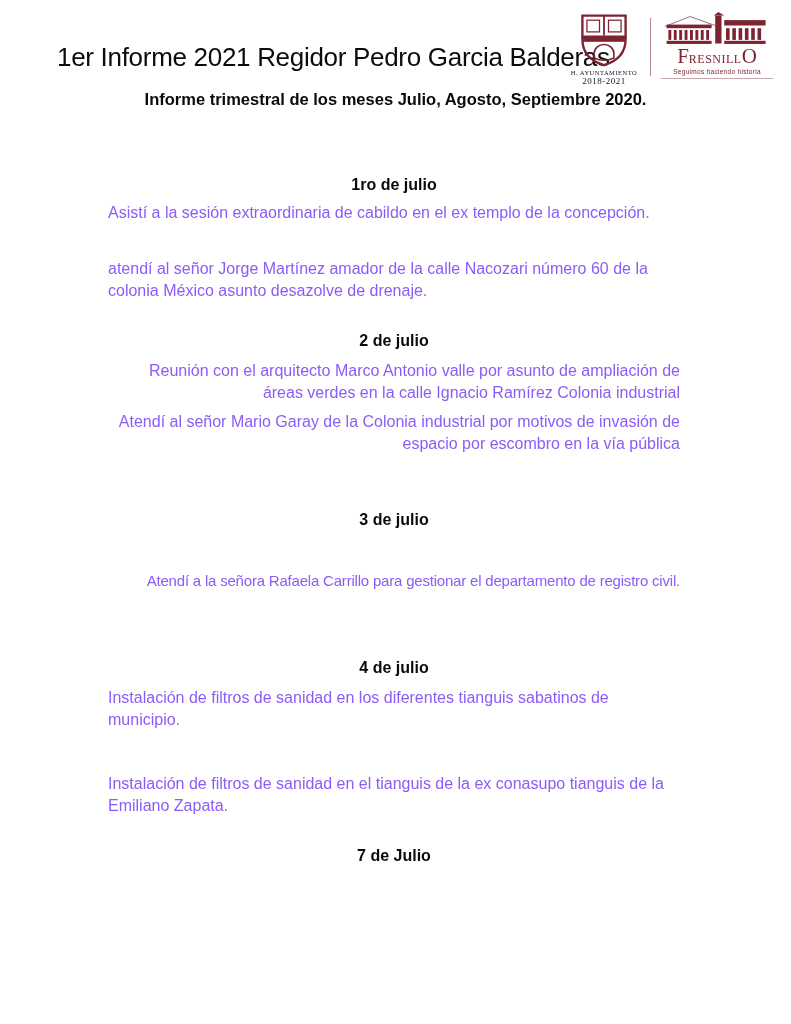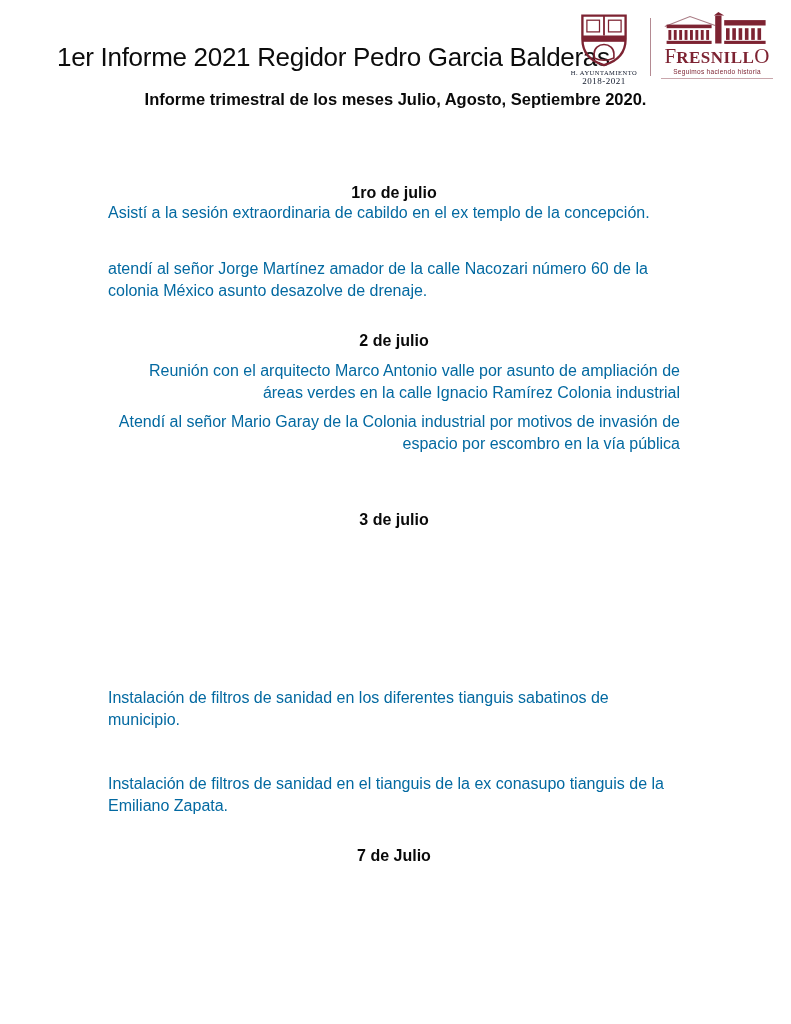--- a/index.html
+++ b/index.html
@@ -30,30 +30,30 @@
   }
   .crest-col{width:72px;text-align:center;color:#0f172a;}
   .crest-col svg{display:block;margin:0 auto;}
   .crest-caption{font-family:"Liberation Serif","DejaVu Serif",serif;font-size:6.5px;letter-spacing:.5px;margin-top:1px;}
   .crest-years{font-family:"Liberation Serif","DejaVu Serif",serif;font-size:9px;letter-spacing:.5px;}
   .logo-divider{width:1px;height:58px;background:#b48a92;margin-top:6px;}
   .fresnillo-col{width:112px;text-align:center;color:#7d2332;}
   .fresnillo-col svg{display:block;margin:0 auto;}
   .wordmark{font-family:"Liberation Serif","DejaVu Serif",serif;line-height:1;margin-top:-2px;white-space:nowrap;}
   .wordmark .big{font-size:21px;}
-  .wordmark .mid{font-size:17px;letter-spacing:.5px;font-weight:bold;}
+  .wordmark .mid{font-size:12px;letter-spacing:.5px;}
   .tagline{font-size:6.5px;letter-spacing:.3px;margin-top:1px;border-bottom:1px solid #c9a6ac;padding-bottom:3px;}
   
   .h-date{
     left:108px;width:572px;
     text-align:center;font-weight:bold;font-size:16px;color:#0a0a0a;
   }
   .para{
     left:108px;width:572px;
-    font-size:16px;line-height:22px;color:#0369a1;
+    font-size:16px;line-height:22px;color:#8b5cf6;
   }
   .al{text-align:left;}
   .ac{text-align:right;}
   .alt-font{font-size:15px;letter-spacing:-0.2px;line-height:21px;}
 </style>
 </head>
 <body>
 
 <div class="page">
 
@@ -103,29 +103,31 @@
         </g>
         <rect x="68" y="32" width="46" height="3.5" fill="#7d2332"></rect>
       </svg>
       <div class="wordmark"><span class="big">F</span><span class="mid">RESNILL</span><span class="big">O</span></div>
       <div class="tagline">Seguimos haciendo historia</div>
     </div>
   </div>
 
   <div class="abs report-subtitle">Informe trimestral de los meses Julio, Agosto, Septiembre 2020.</div>
 
-  <div class="abs h-date" style="top:184px">1ro de julio</div>
+  <div class="abs h-date" style="top:176px">1ro de julio</div>
   <div class="abs para al" style="top:202px">Asistí a la sesión extraordinaria de cabildo en el ex templo de la concepción.</div>
   <div class="abs para al" style="top:258px">atendí al señor Jorge Martínez amador de la calle Nacozari número 60 de la colonia México asunto desazolve de drenaje.</div>
 
   <div class="abs h-date" style="top:332px">2 de julio</div>
   <div class="abs para ac" style="top:360px">Reunión con el arquitecto Marco Antonio valle por asunto de ampliación de áreas verdes en la calle Ignacio Ramírez Colonia industrial</div>
   <div class="abs para ac" style="top:411px">Atendí al señor Mario Garay de la Colonia industrial por motivos de invasión de espacio por escombro en la vía pública</div>
 
   <div class="abs h-date" style="top:511px">3 de julio</div>
+  <div class="abs para ac alt-font" style="top:570px">Atendí a la señora Rafaela Carrillo para gestionar el departamento de registro civil.</div>
 
+  <div class="abs h-date" style="top:659px">4 de julio</div>
   <div class="abs para al" style="top:687px">Instalación de filtros de sanidad en los diferentes tianguis sabatinos de municipio.</div>
 
   <div class="abs para al" style="top:773px">Instalación de filtros de sanidad en el tianguis de la ex conasupo tianguis de la Emiliano Zapata.</div>
 
   <div class="abs h-date" style="top:847px">7 de Julio</div>
 
 </div>
 
 </body></html>

